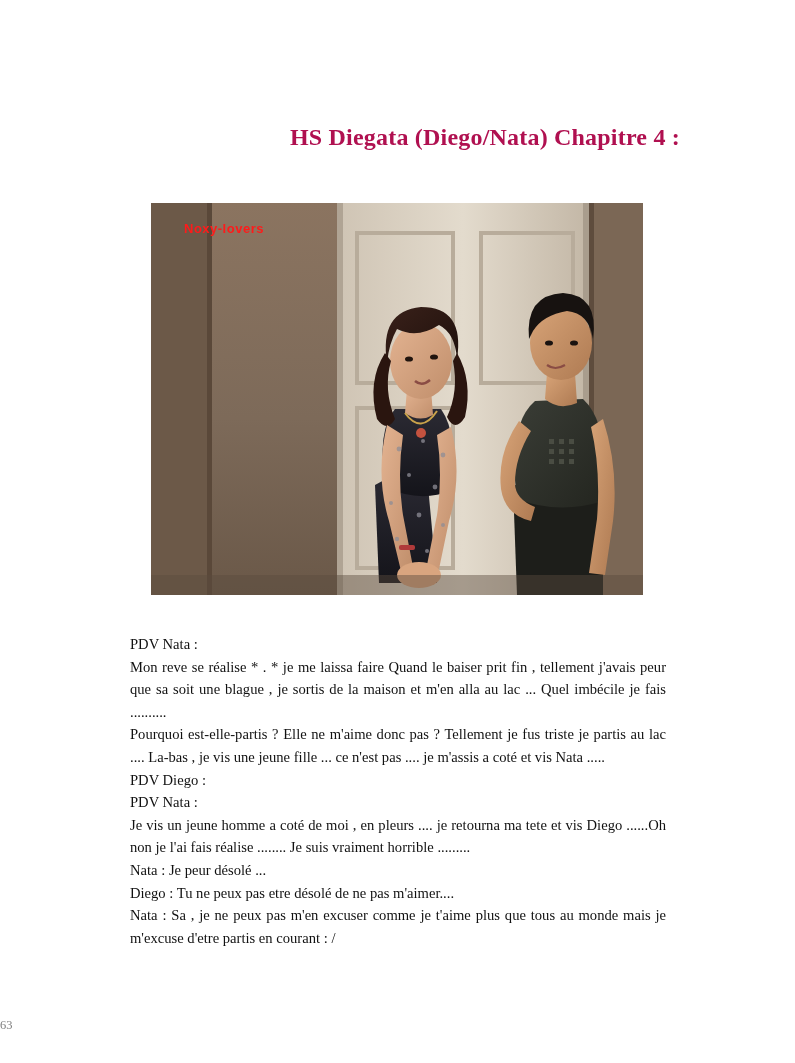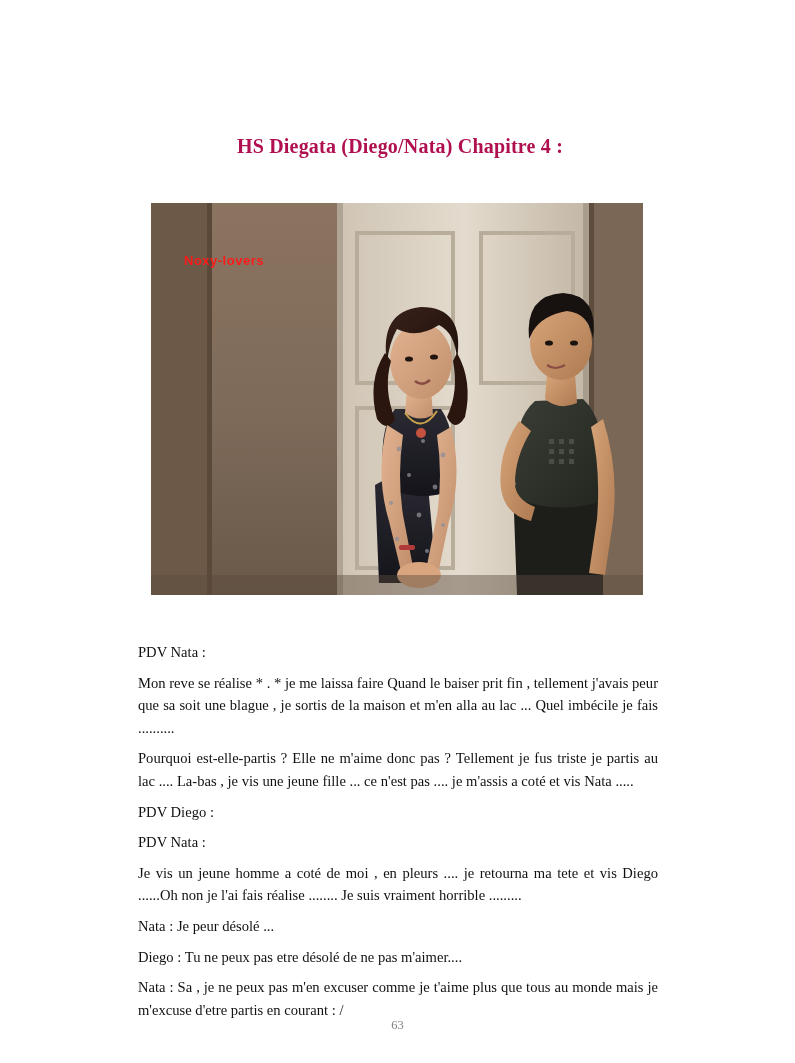--- a/index.html
+++ b/index.html
@@ -17,27 +17,27 @@
   }
   .page {
     position: absolute;
     top: 0; left: 0;
     width: 795px;
     height: 1063px;
     background: #ffffff;
   }
   .title {
     position: absolute;
-    top: 112px;
+    top: 100px;
     left: 120px;
     width: 560px;
-    text-align: center;
+    text-align: right;
     font-family: "Liberation Serif", serif;
     font-weight: bold;
-    font-size: 20px;
+    font-size: 24px;
     line-height: 42px;
     color: #b01050;
     letter-spacing: 0.2px;
   }
   .photo-frame {
     position: absolute;
     top: 203px;
     left: 151px;
     width: 492px;
     height: 392px;
@@ -49,43 +49,41 @@
   }
   .watermark {
     position: absolute;
     top: 18px;
     left: 33px;
     font-family: "Liberation Sans", sans-serif;
     font-size: 13px;
     font-weight: bold;
     color: #ff1a1a;
     letter-spacing: 0.5px;
-    margin-top: 32px;
   }
   .body-text {
     position: absolute;
     top: 633px;
     left: 130px;
     width: 536px;
     font-family: "Liberation Serif", serif;
     font-size: 14.6px;
     line-height: 22.6px;
     color: #111111;
     text-align: justify;
   }
   .body-text p {
-    margin: 8px;
+    margin: 0;
     padding: 0;
   }
   .page-number {
     position: absolute;
     top: 1018px;
     left: 0;
     width: 795px;
-    text-align: center;
     font-family: "Liberation Serif", serif;
     font-size: 12.5px;
     color: #808080;
   }
 </style>
 </head>
 <body>
 
 <div class="page">
 

